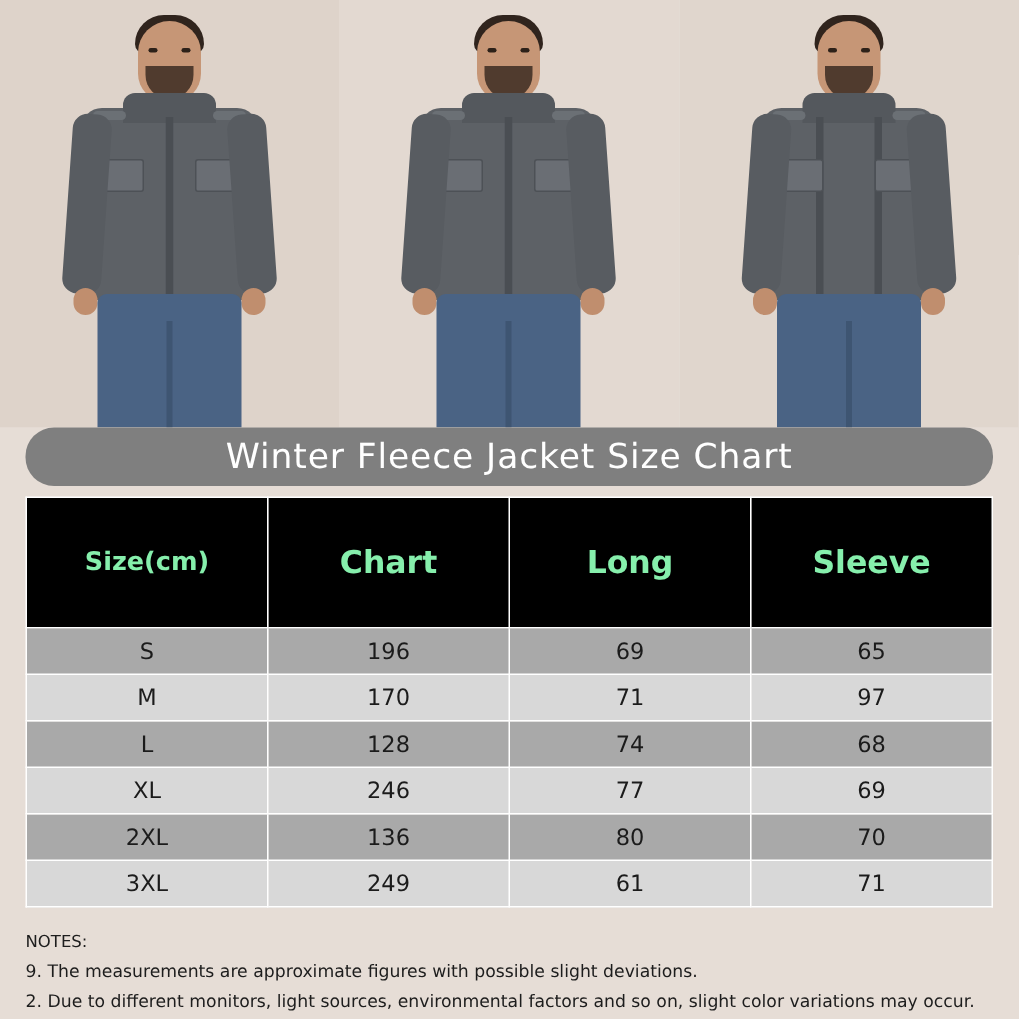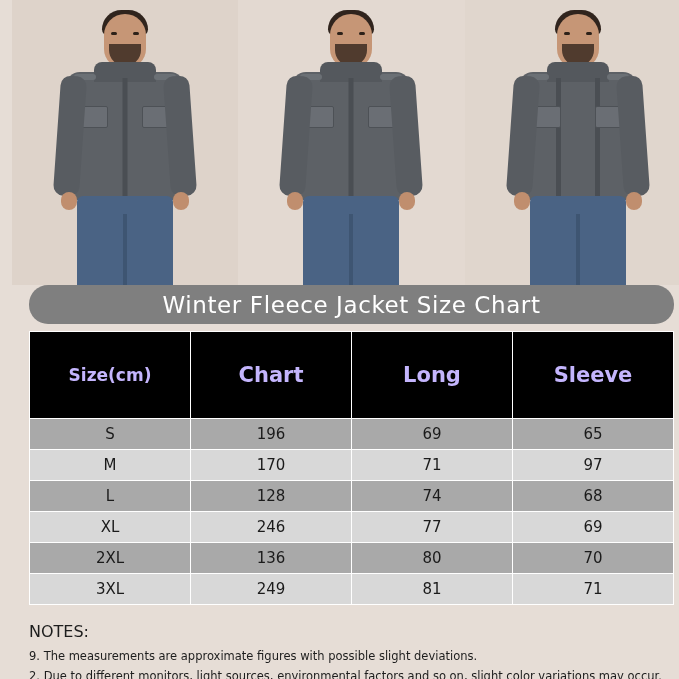--- a/index.html
+++ b/index.html
@@ -11,21 +11,20 @@
     height: 679px;
     background: #e6ddd6;
     font-family: "Liberation Sans", sans-serif;
     overflow: hidden;
   }
   .page {
     position: relative;
     width: 659px;
     height: 679px;
     box-sizing: border-box;
-    margin-left: 12px;
   }
 
   
   .photos {
     position: absolute;
     top: 0;
     left: 0;
     width: 679px;
     height: 285px;
     display: flex;
@@ -239,21 +238,21 @@
     border-collapse: collapse;
     table-layout: fixed;
   }
   .chart-table th, .chart-table td {
     border: 1px solid #ffffff;
     text-align: center;
     font-family: "DejaVu Sans", sans-serif;
   }
   .chart-table thead th {
     background: #000000;
-    color: #c4b5fd;
+    color: #86efac;
     height: 84px;
     font-size: 21px;
     font-weight: bold;
   }
   .chart-table thead th.first {
     font-size: 17px;
   }
   .chart-table tbody td {
     height: 28px;
     font-size: 15px;
@@ -267,21 +266,21 @@
     position: absolute;
     left: 17px;
     top: 618px;
     width: 645px;
     color: #1d1d1d;
     font-size: 11.5px;
     line-height: 1.75;
     font-family: "DejaVu Sans", sans-serif;
   }
   .notes .notes-head {
-    font-size: 16px;
+    font-size: 11px;
   }
 </style>
 </head>
 <body>
 
 <div class="page">
 
   <div class="photos">
 
     <div class="photo p1">
@@ -410,21 +409,21 @@
       </tr>
       <tr class="odd">
         <td>2XL</td>
         <td>136</td>
         <td>80</td>
         <td>70</td>
       </tr>
       <tr class="even">
         <td>3XL</td>
         <td>249</td>
-        <td>81</td>
+        <td>61</td>
         <td>71</td>
       </tr>
     </tbody>
   </table>
 
   <div class="notes">
     <div class="notes-head">NOTES:</div>
     <div>9. The measurements are approximate figures with possible slight deviations.</div>
     <div>2. Due to different monitors, light sources, environmental factors and so on, slight color variations may occur.</div>
   </div>

